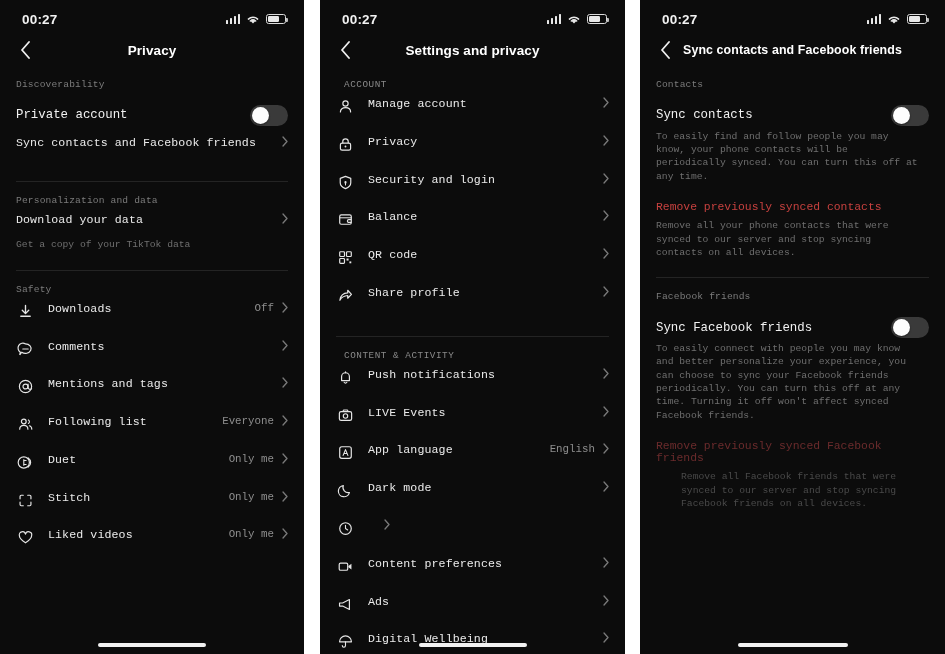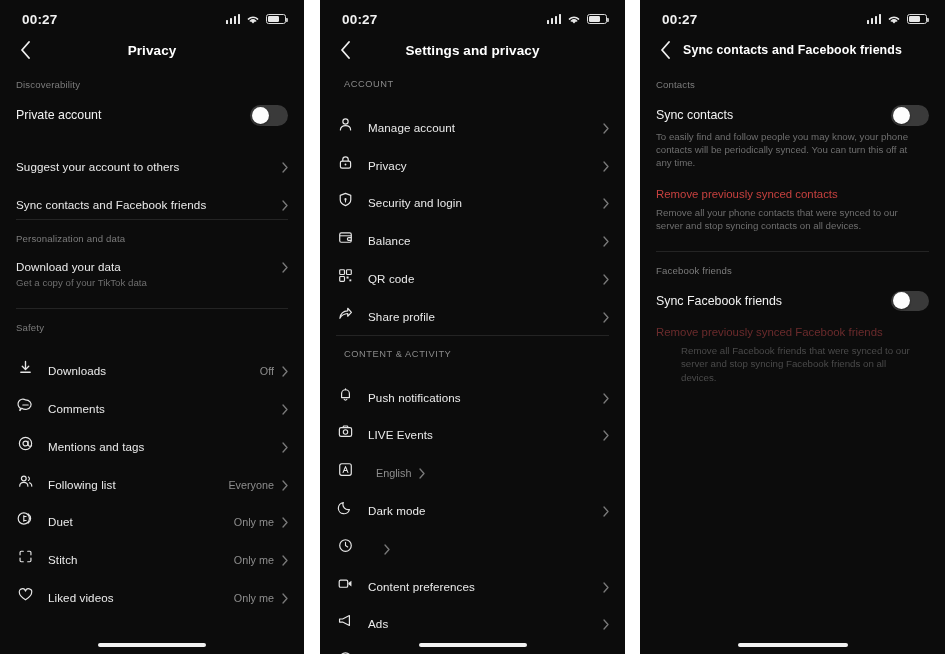--- a/index.html
+++ b/index.html
@@ -66,29 +66,29 @@
     position: absolute; left: 14px; top: 50%; transform: translateY(-50%);
     width: 22px; height: 22px; display:flex; align-items:center; justify-content:center;
     cursor: pointer;
   }
   .nav-title {
     font-size: 13.5px; font-weight: bold; color: #ffffff; letter-spacing: 0.1px;
   }
   .nav-title.small { font-size: 12.4px; }
 
   
-  .scroll { height: calc(654px - 66px); overflow: hidden; position: relative; }
+  .scroll { height: calc(654px - 66px); overflow: hidden; position: relative; font-family: Liberation Mono, monospace; }
   .section-label {
     font-size: 9.6px; color: #7c7c7c; padding: 13px 16px 7px 16px;
     letter-spacing: .15px;
   }
   .section-label.caps { font-size: 9.3px; letter-spacing: .55px; color: #8a8a8a; padding-left: 24px; }
 
   .row {
-    display: flex; align-items: flex-end;
+    display: flex; align-items: flex-start;
     padding: 0 16px; min-height: 37.8px; cursor: pointer;
   }
   .row .ico {
     width: 19px; height: 19px; flex: 0 0 19px;
     margin-right: 13px; display:flex; align-items:center; justify-content:center;
     color: #e6e6e6;
   }
   .row .label {
     flex: 1 1 auto; font-size: 11.6px; color: #ebebeb; letter-spacing: .1px;
   }
@@ -177,28 +177,20 @@
 
       <div class="toggle-row">
         <div class="t-label">Private account</div>
         <div class="switch">
             <span class="knob"></span>
           </div>
       </div>
 
       <div style="height:9px"></div>
       <div class="row noicon">
-        <div class="label">Suggest your account to others</div>
-        <div class="chev">
-            <svg width="6" height="11" viewBox="0 0 6 11">
-              <path d="M1 1 L5 5.5 L1 10" stroke="#7a7a7a" stroke-width="1.3" fill="none" stroke-linecap="round" stroke-linejoin="round"></path>
-            </svg>
-          </div>
-      </div>
-      <div class="row noicon">
         <div class="label">Sync contacts and Facebook friends</div>
         <div class="chev">
             <svg width="6" height="11" viewBox="0 0 6 11">
               <path d="M1 1 L5 5.5 L1 10" stroke="#7a7a7a" stroke-width="1.3" fill="none" stroke-linecap="round" stroke-linejoin="round"></path>
             </svg>
           </div>
       </div>
 
       <div class="divider"></div>
 
@@ -519,20 +511,21 @@
           </span>
       </div>
 
       <div class="row">
         <span class="ico">
             <svg width="17" height="17" viewBox="0 0 20 20">
               <rect x="3.2" y="3.2" width="13.6" height="13.6" rx="2.4" stroke="#e6e6e6" stroke-width="1.4" fill="none"></rect>
               <path d="M7.2 13.4 L10 6.6 L12.8 13.4 M8.3 11.2 h3.4" stroke="#e6e6e6" stroke-width="1.3" fill="none" stroke-linecap="round" stroke-linejoin="round"></path>
             </svg>
           </span>
+        <span class="label">App language</span>
         <span class="value">English</span>
         <span class="chev">
             <svg width="6" height="11" viewBox="0 0 6 11">
               <path d="M1 1 L5 5.5 L1 10" stroke="#7a7a7a" stroke-width="1.3" fill="none" stroke-linecap="round" stroke-linejoin="round"></path>
             </svg>
           </span>
       </div>
 
       <div class="row">
         <span class="ico">
@@ -668,20 +661,21 @@
       <div class="divider" style="margin-top:14px"></div>
 
       <div class="section-label">Facebook friends</div>
 
       <div class="toggle-row">
         <div class="t-label">Sync Facebook friends</div>
         <div class="switch">
             <span class="knob"></span>
           </div>
       </div>
+      <div class="helper">To easily connect with people you may know and better personalize your experience, you can choose to sync your Facebook friends periodically. You can turn this off at any time. Turning it off won't affect synced Facebook friends.</div>
 
       <div class="danger dim">Remove previously synced Facebook friends</div>
       <div class="helper dim">Remove all Facebook friends that were synced to our server and stop syncing Facebook friends on all devices.</div>
     </div>
 
     <div class="home-bar wide"></div>
   </div>
 
 </div>
 

